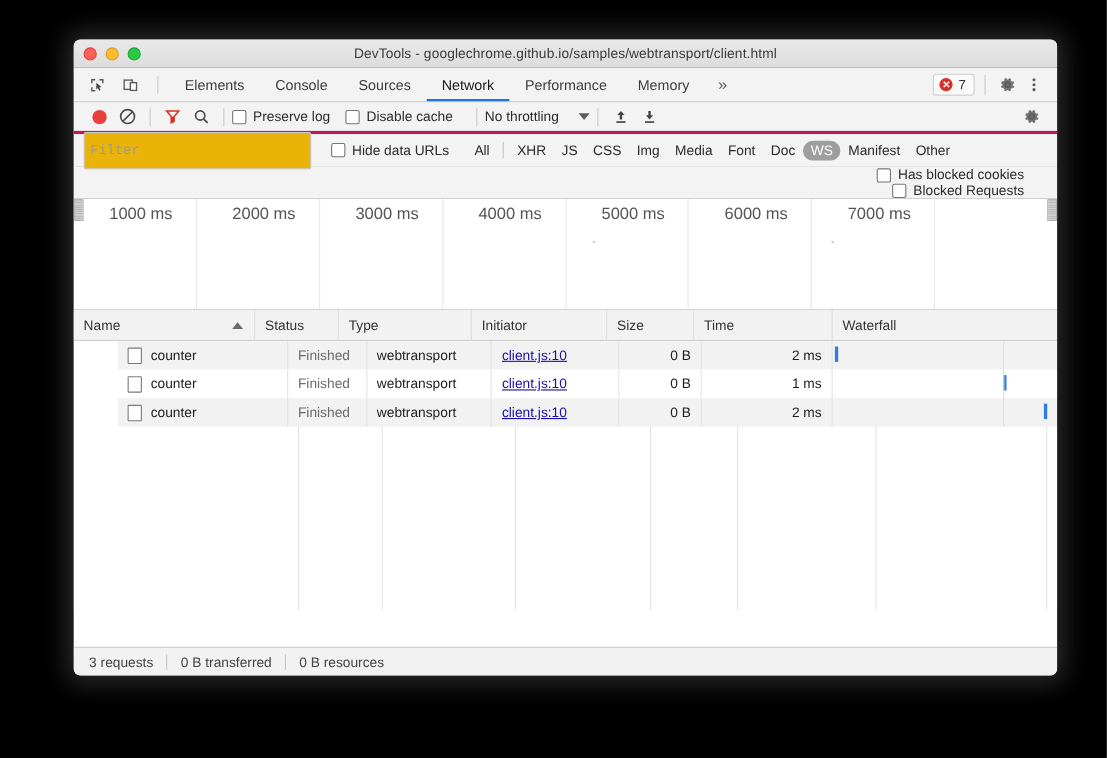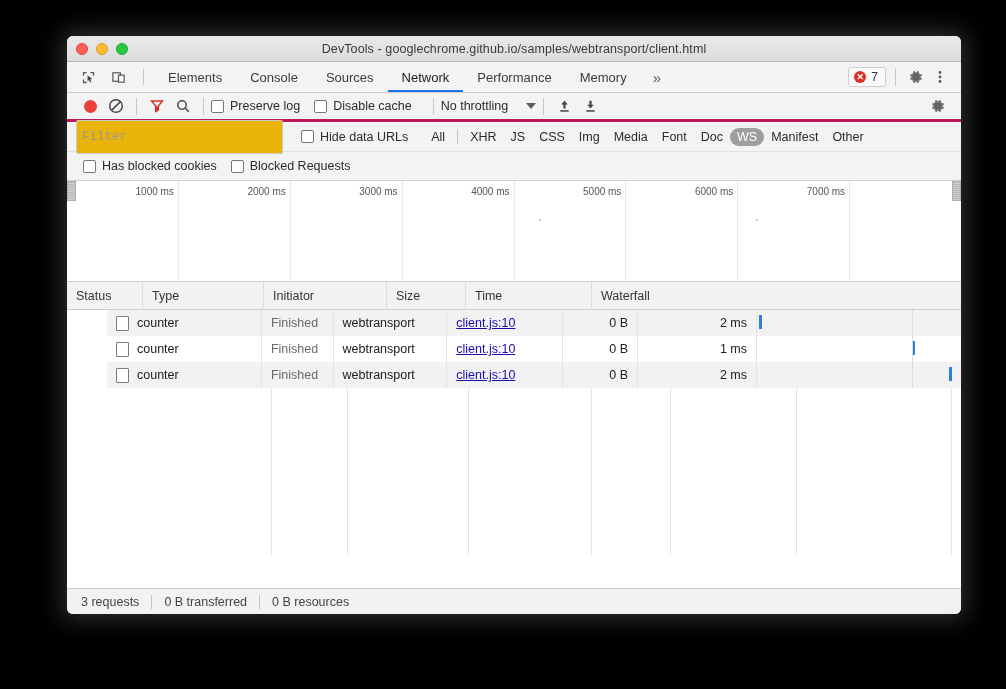--- a/index.html
+++ b/index.html
@@ -155,42 +155,43 @@
     white-space: nowrap;
   }
   .tf.selected { background: #9e9e9e; color: #ffffff; }
   .tf-sep { width: 1px; height: 15px; background: #c3c3c3; margin: 0 5px; }
 
   
   .blocked-bar {
     height: 29px;
     background: #f3f3f3;
     border-bottom: 1px solid #d0d0d0;
-    display: flex; align-items: center;
+    display: flex; align-items: flex-end;
     padding: 0 16px;
+    flex-direction: column;
   }
 
   
   .overview {
     position: relative;
     height: 101px;
     background: #ffffff;
     border-bottom: 1px solid #cfcfcf;
     overflow: hidden;
   }
   .ov-ticks { position: absolute; inset: 0; display: flex; }
   .ov-tick {
     flex: 1;
     border-right: 1px solid #e8e8e8;
     position: relative;
   }
   .ov-tick:last-child { border-right: none; }
   .ov-tick span {
-    position: absolute; right: 4px; top: 5px;
-    font-size: 10px; color: #555;
+    position: absolute; right: 21px; top: 5px;
+    font-size: 15px; color: #555;
     white-space: nowrap;
   }
   .ov-handle {
     position: absolute; top: 0;
     width: 9px; height: 20px;
     background: repeating-linear-gradient(#b8b8b8, #b8b8b8 1px, #cfcfcf 1px, #cfcfcf 2px);
     border: 1px solid #b0b0b0;
   }
   .ov-handle.left { left: 0; }
   .ov-handle.right { right: 0; }
@@ -455,20 +456,24 @@
         <div class="ov-tick">
             <span></span>
           </div>
       </div>
       <div class="ov-handle left"></div>
       <div class="ov-handle right"></div>
     </div>
 
     <div class="table-wrap">
       <div class="thead">
+        <div class="th" style="width:165px">
+          <span>Name</span>
+          <span class="sort-arrow"></span>
+        </div>
         <div class="th" style="width:76px">
             <span>Status</span>
           </div>
         <div class="th" style="width:121px">
             <span>Type</span>
           </div>
         <div class="th" style="width:123px">
             <span>Initiator</span>
           </div>
         <div class="th" style="width:79px">

